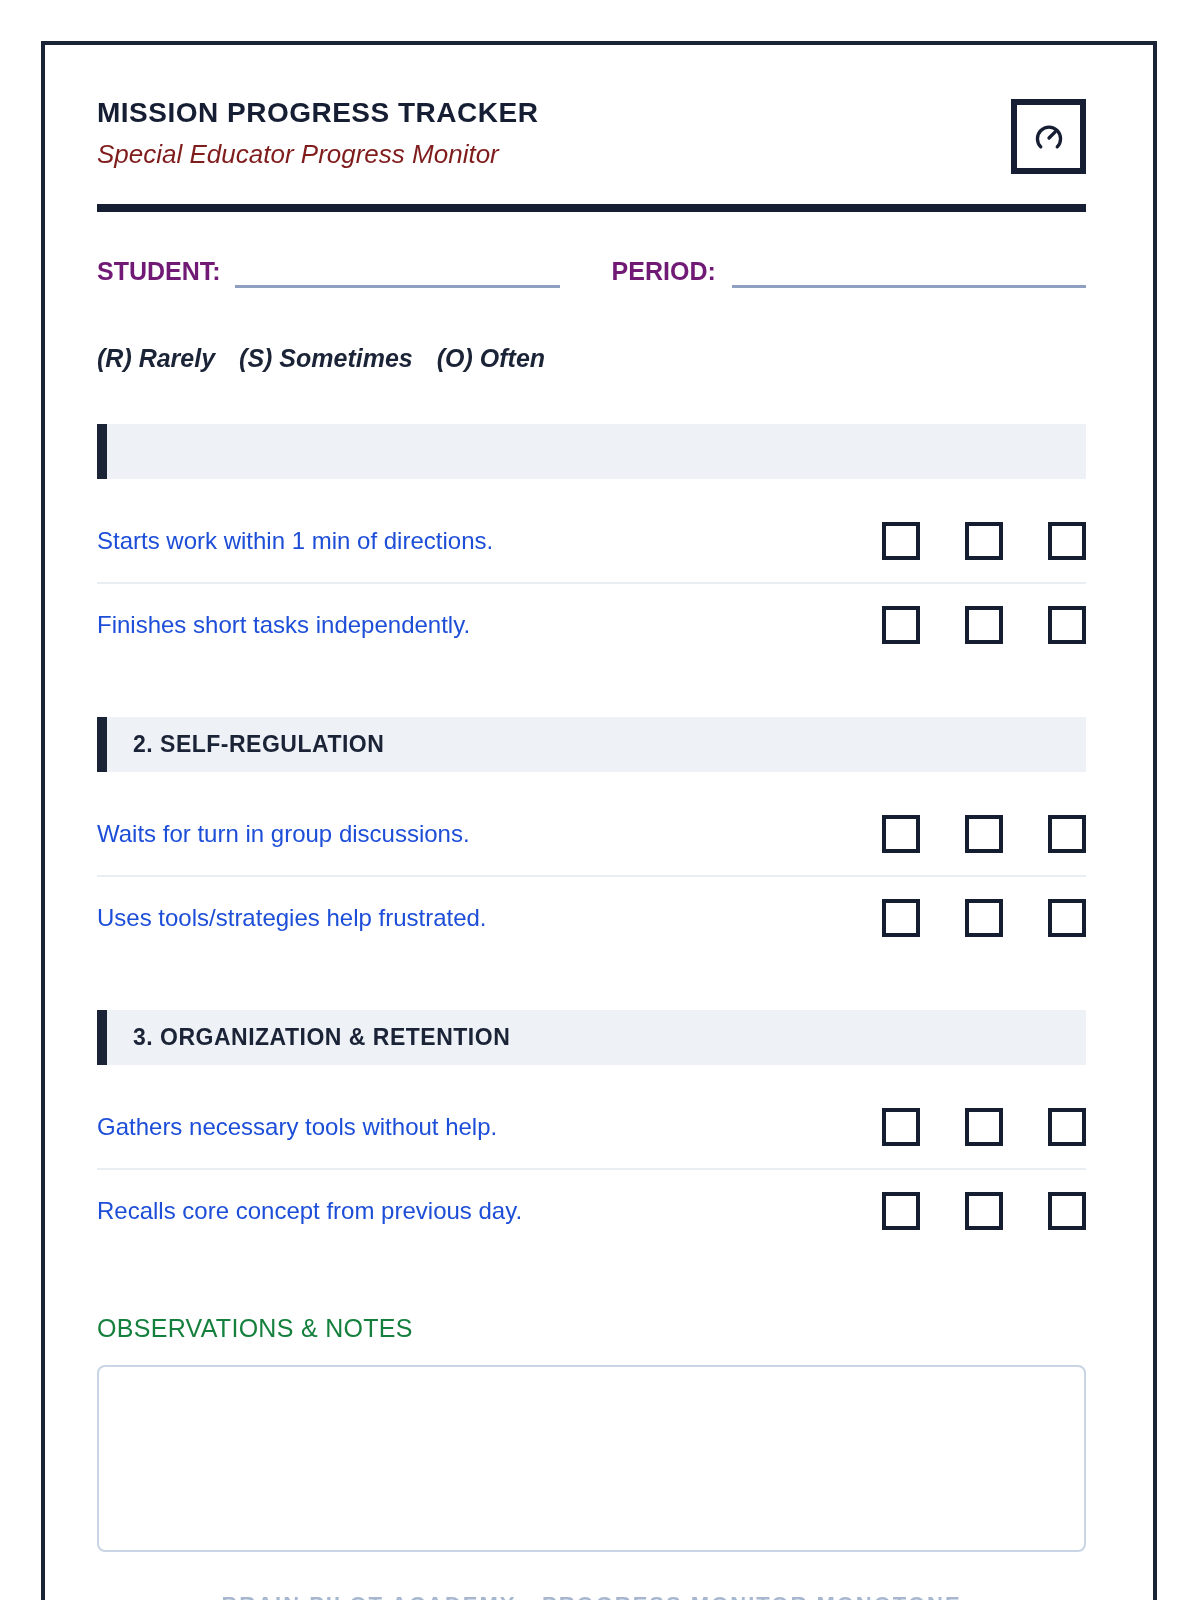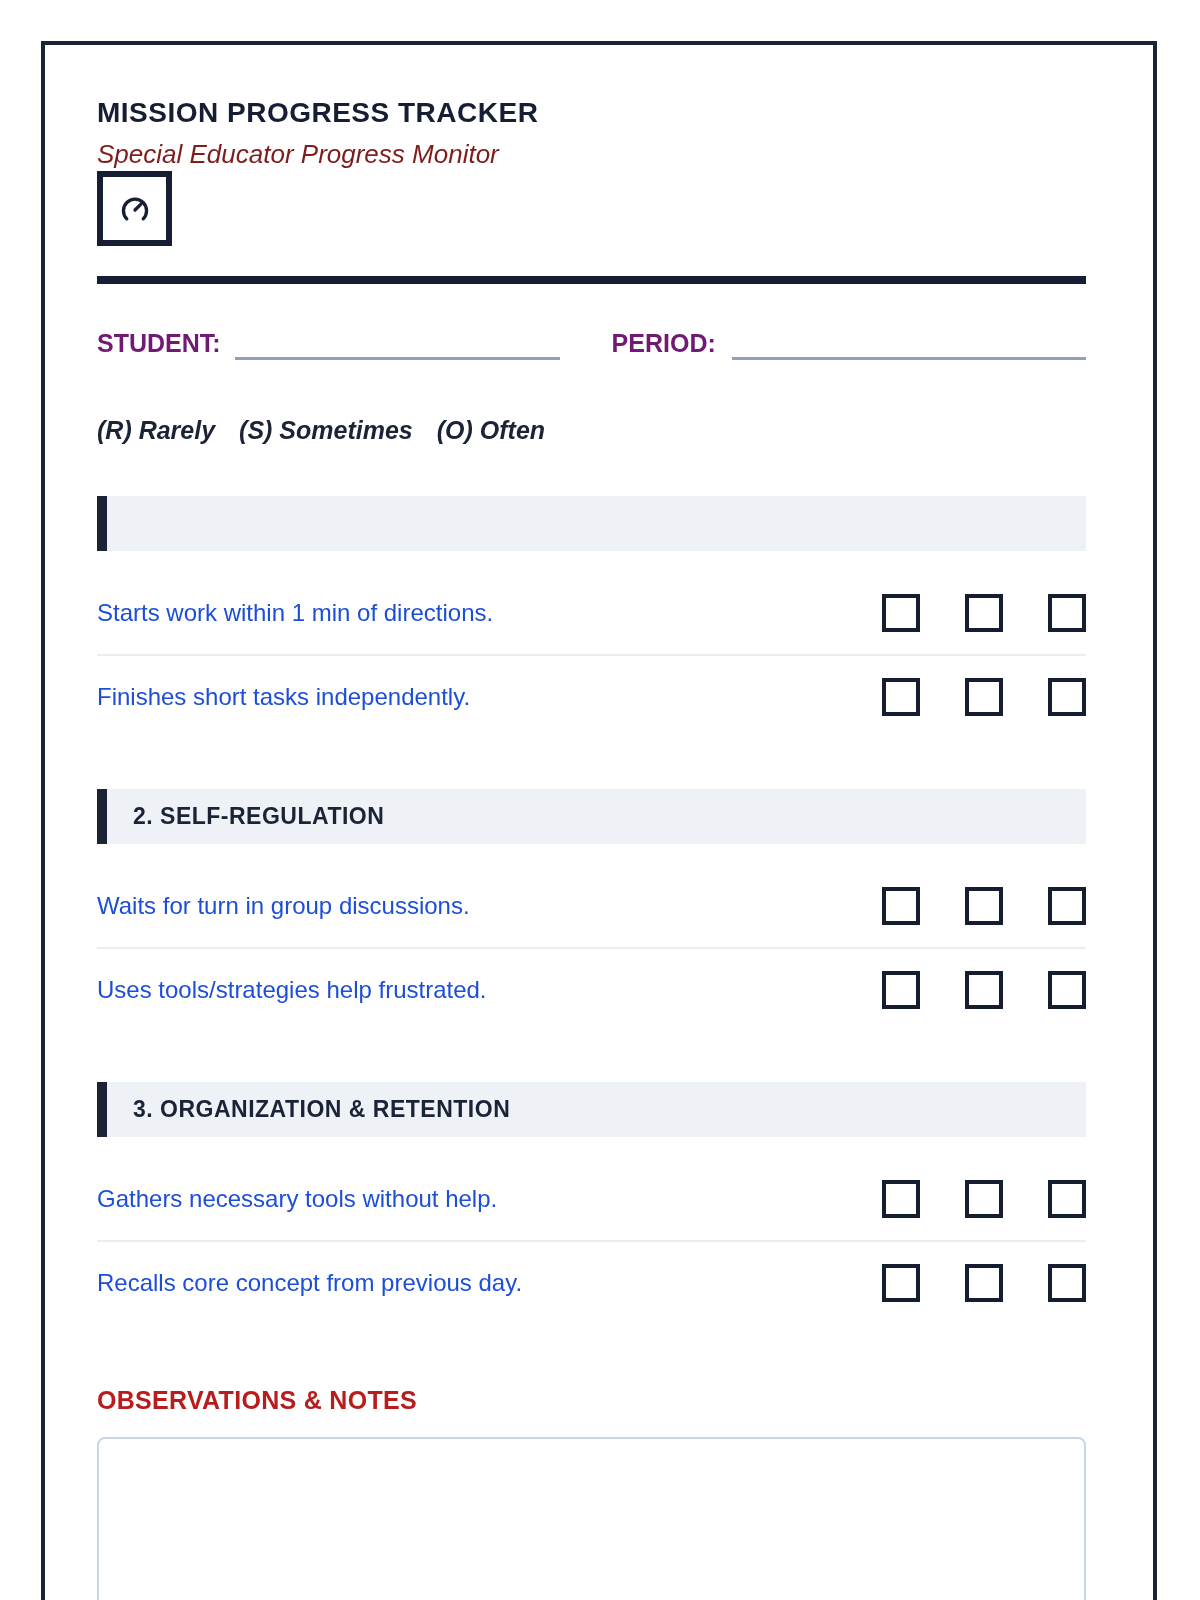--- a/index.html
+++ b/index.html
@@ -5,21 +5,21 @@
   * { margin:0; padding:0; box-sizing:border-box; }
   html,body { width:1200px; height:1600px; overflow:hidden; background:#ffffff;
               font-family:"Liberation Sans", sans-serif; }
   .frame {
     position:absolute; left:41px; top:41px; width:1116px; height:1720px;
     border:4px solid #1b2337; border-bottom:none; background:#ffffff;
   }
   .content { padding:53px 67px 0 52px; }
 
   
-  .header { display:flex; justify-content:space-between; align-items:flex-start;flex-direction:column; }
+  .header { display:flex; justify-content:space-between; align-items:flex-start; }
   .page-title {
     font-size:28px; font-weight:800; letter-spacing:0.5px; color:#161e33; line-height:1.05;
   }
   .page-subtitle {
     margin-top:12px; font-size:26px; font-style:italic; color:#7f1d1d; font-weight:400;
   }
   .icon-box {
     width:75px; height:75px; border:6px solid #161e33; background:#fff;
     display:flex; align-items:center; justify-content:center; flex:0 0 auto;
     margin-top:1px;
@@ -47,21 +47,21 @@
     letter-spacing:0.5px; color:#1b2337;
   }
   .rows { margin-top:21px; }
   .task-row { display:flex; align-items:center; justify-content:space-between; padding:22px 0; }
   .task-text { font-size:24px; color:#1d4ed8; }
   .boxes { display:flex; gap:45px; }
   .cb { width:38px; height:38px; border:4px solid #151d31; background:#fff; cursor:pointer; }
   .row-divider { height:2px; background:#e9eef4; }
 
   
-  .notes-title { margin-top:62px; font-size:25px; font-weight:700; letter-spacing:0.3px; color:#b91c1c; }
+  .notes-title { margin-top:62px; font-size:25px; font-weight:400; letter-spacing:0.3px; color:#15803d; }
   .notes-box {
     margin-top:22px; height:187px; width:100%; border:2px solid #c9d4e4; border-radius:8px;
     background:#fff; resize:none; outline:none; font-family:"Liberation Sans", sans-serif;
     font-size:22px; color:#323b4f; padding:14px 16px; display:block;
   }
 
   
   .footer {
     margin-top:40px; text-align:center; font-size:22px; font-weight:700;
     letter-spacing:2px; color:#a7b7cf;

